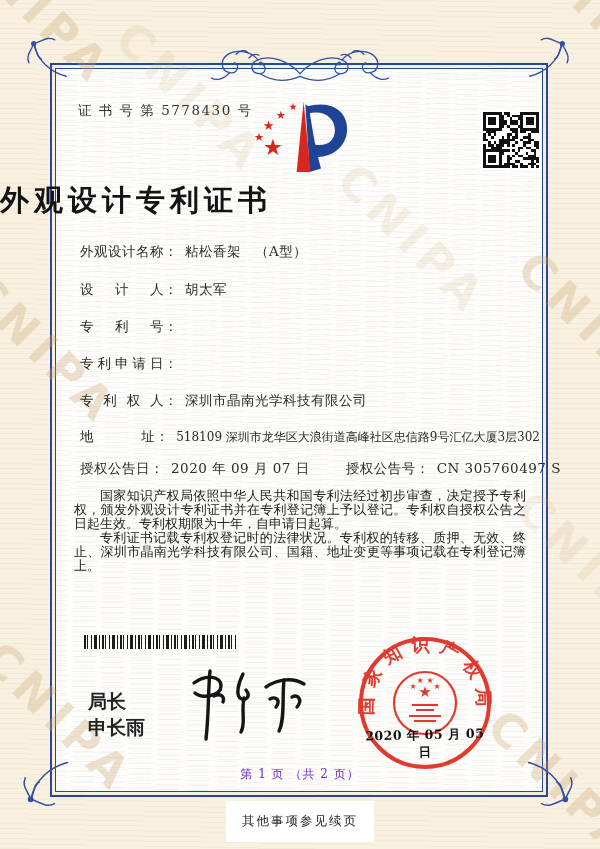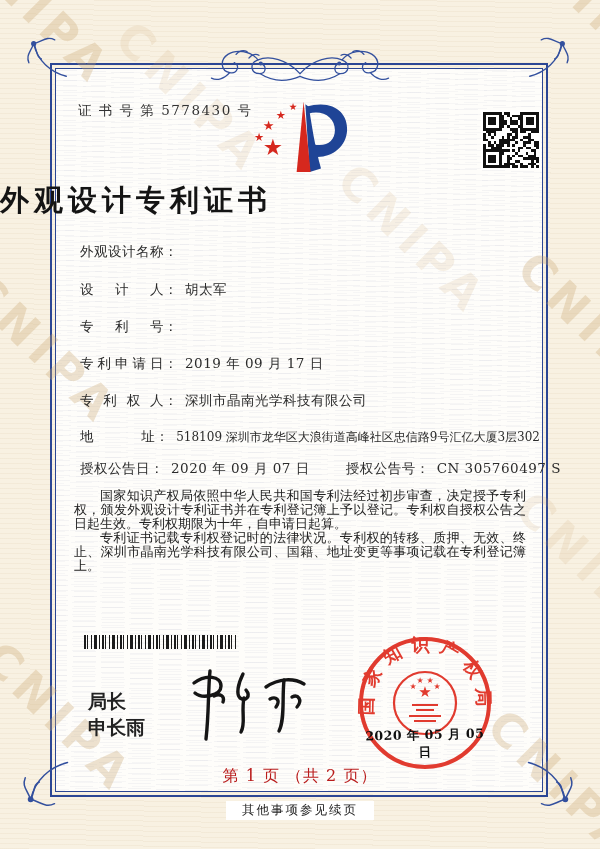--- a/index.html
+++ b/index.html
@@ -49,23 +49,23 @@
       #1b1b1b 0 2px, transparent 2px 3px,
       #1b1b1b 3px 4px, transparent 4px 7px,
       #1b1b1b 7px 8px, transparent 8px 10px,
       #1b1b1b 10px 13px, transparent 13px 15px,
       #1b1b1b 15px 16px, transparent 16px 18px);
   }
   .director{left:88px;top:688px;font-family:"DejaVu Sans",sans-serif;font-weight:bold;
             font-size:19px;color:#222;line-height:26px}
   .seal-date{left:358px;top:727px;width:134px;text-align:center;font-weight:bold;
              font-size:12.5px;color:#101010;letter-spacing:.5px;transform:rotate(-1.5deg);z-index:3}
-  .page-footer{left:0;top:766px;width:100%;text-align:center;font-size:16px;color:#b91c1c;letter-spacing:1px}
+  .page-footer{left:0;top:766px;width:100%;text-align:center;font-size:12px;color:#6d28d9;letter-spacing:1px}
   .cont-note{left:50%;top:801px;transform:translateX(-50%);background:#fff;
-             padding:1px 16px;font-size:12.5px;color:#222;letter-spacing:2px;white-space:nowrap}
+             padding:12px 16px;font-size:12.5px;color:#222;letter-spacing:2px;white-space:nowrap}
   .qr{left:481px;top:110px;display:grid;grid-template-columns:repeat(21,1fr);
       width:56px;height:56px;background:#fff;padding:2px}
   .qm{background:transparent}
   .qm.on{background:#111}
   svg{overflow:visible}
 </style>
 </head>
 <body>
 
 <svg width="0" height="0" class="abs" style="left:0;top:0">
@@ -585,20 +585,21 @@
   <div class="abs field-row" style="top:243px">
     <span class="flabel">
         <span>外</span>
         <span>观</span>
         <span>设</span>
         <span>计</span>
         <span>名</span>
         <span>称</span>
       </span>
       <span class="colon">：</span>
+    <span class="fvalue">粘松香架　（A型）</span>
   </div>
   <div class="abs field-row" style="top:281px">
     <span class="flabel">
         <span>设</span>
         <span>计</span>
         <span>人</span>
       </span>
       <span class="colon">：</span>
     <span class="fvalue">胡太军</span>
   </div>
@@ -612,21 +613,20 @@
   </div>
   <div class="abs field-row" style="top:355px">
     <span class="flabel">
         <span>专</span>
         <span>利</span>
         <span>申</span>
         <span>请</span>
         <span>日</span>
       </span>
       <span class="colon">：</span>
-    <span class="fvalue">2019 年 09 月 17 日</span>
   </div>
   <div class="abs field-row" style="top:392px">
     <span class="flabel">
         <span>专</span>
         <span>利</span>
         <span>权</span>
         <span>人</span>
       </span>
       <span class="colon">：</span>
     <span class="fvalue">深圳市晶南光学科技有限公司</span>

